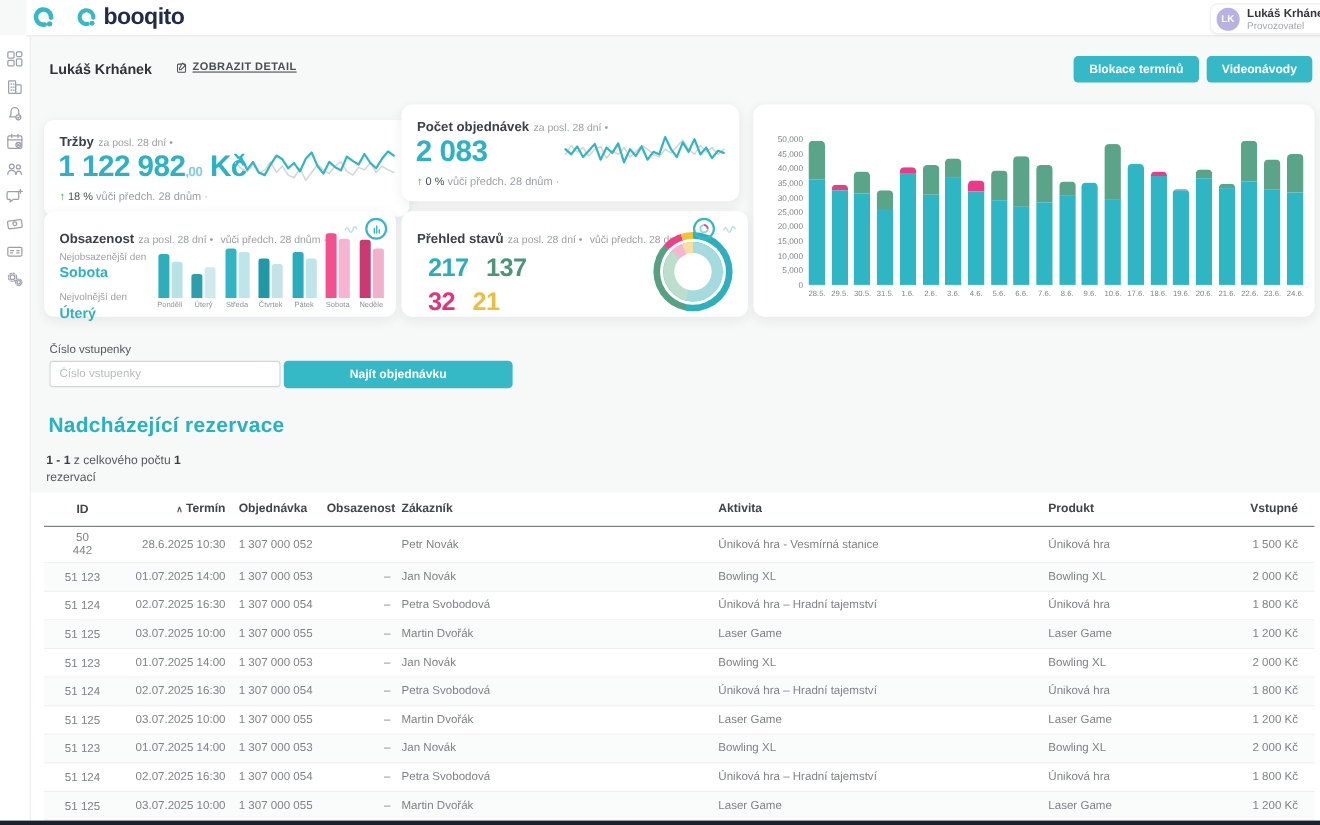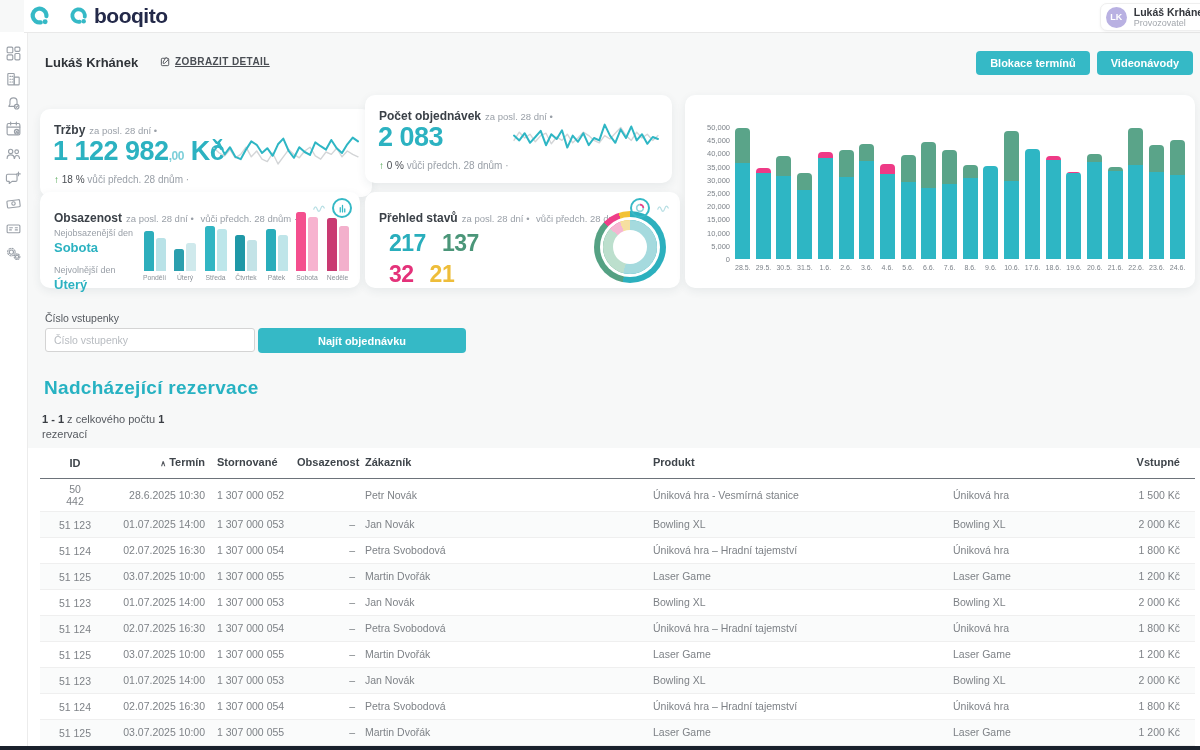--- a/index.html
+++ b/index.html
@@ -553,23 +553,24 @@
 <div class="res-count">
   <b>1 - 1</b><span> z celkového počtu </span><b>1</b><br>
   <span>rezervací</span>
 </div>
 
 <div class="lower">
   <div class="table">
     <div class="thead" id="thead">
         <div class="tcell c0">ID</div>
         <div class="tcell c1"><span class="sort-caret">∧</span>Termín</div>
-        <div class="tcell c2">Stornované</div>
+        <div class="tcell c2">Objednávka</div>
         <div class="tcell c3">Obsazenost</div>
         <div class="tcell c4">Zákazník</div>
+        <div class="tcell c5">Aktivita</div>
         <div class="tcell c6">Produkt</div>
         <div class="tcell c7">Vstupné</div>
       </div>
     <div id="tbody">
         <div class="trow">
           <div class="tcell c0">50
 442</div>
           <div class="tcell c1">28.6.2025 10:30</div>
           <div class="tcell c2">1 307 000 052</div>
           <div class="tcell c3"></div>

